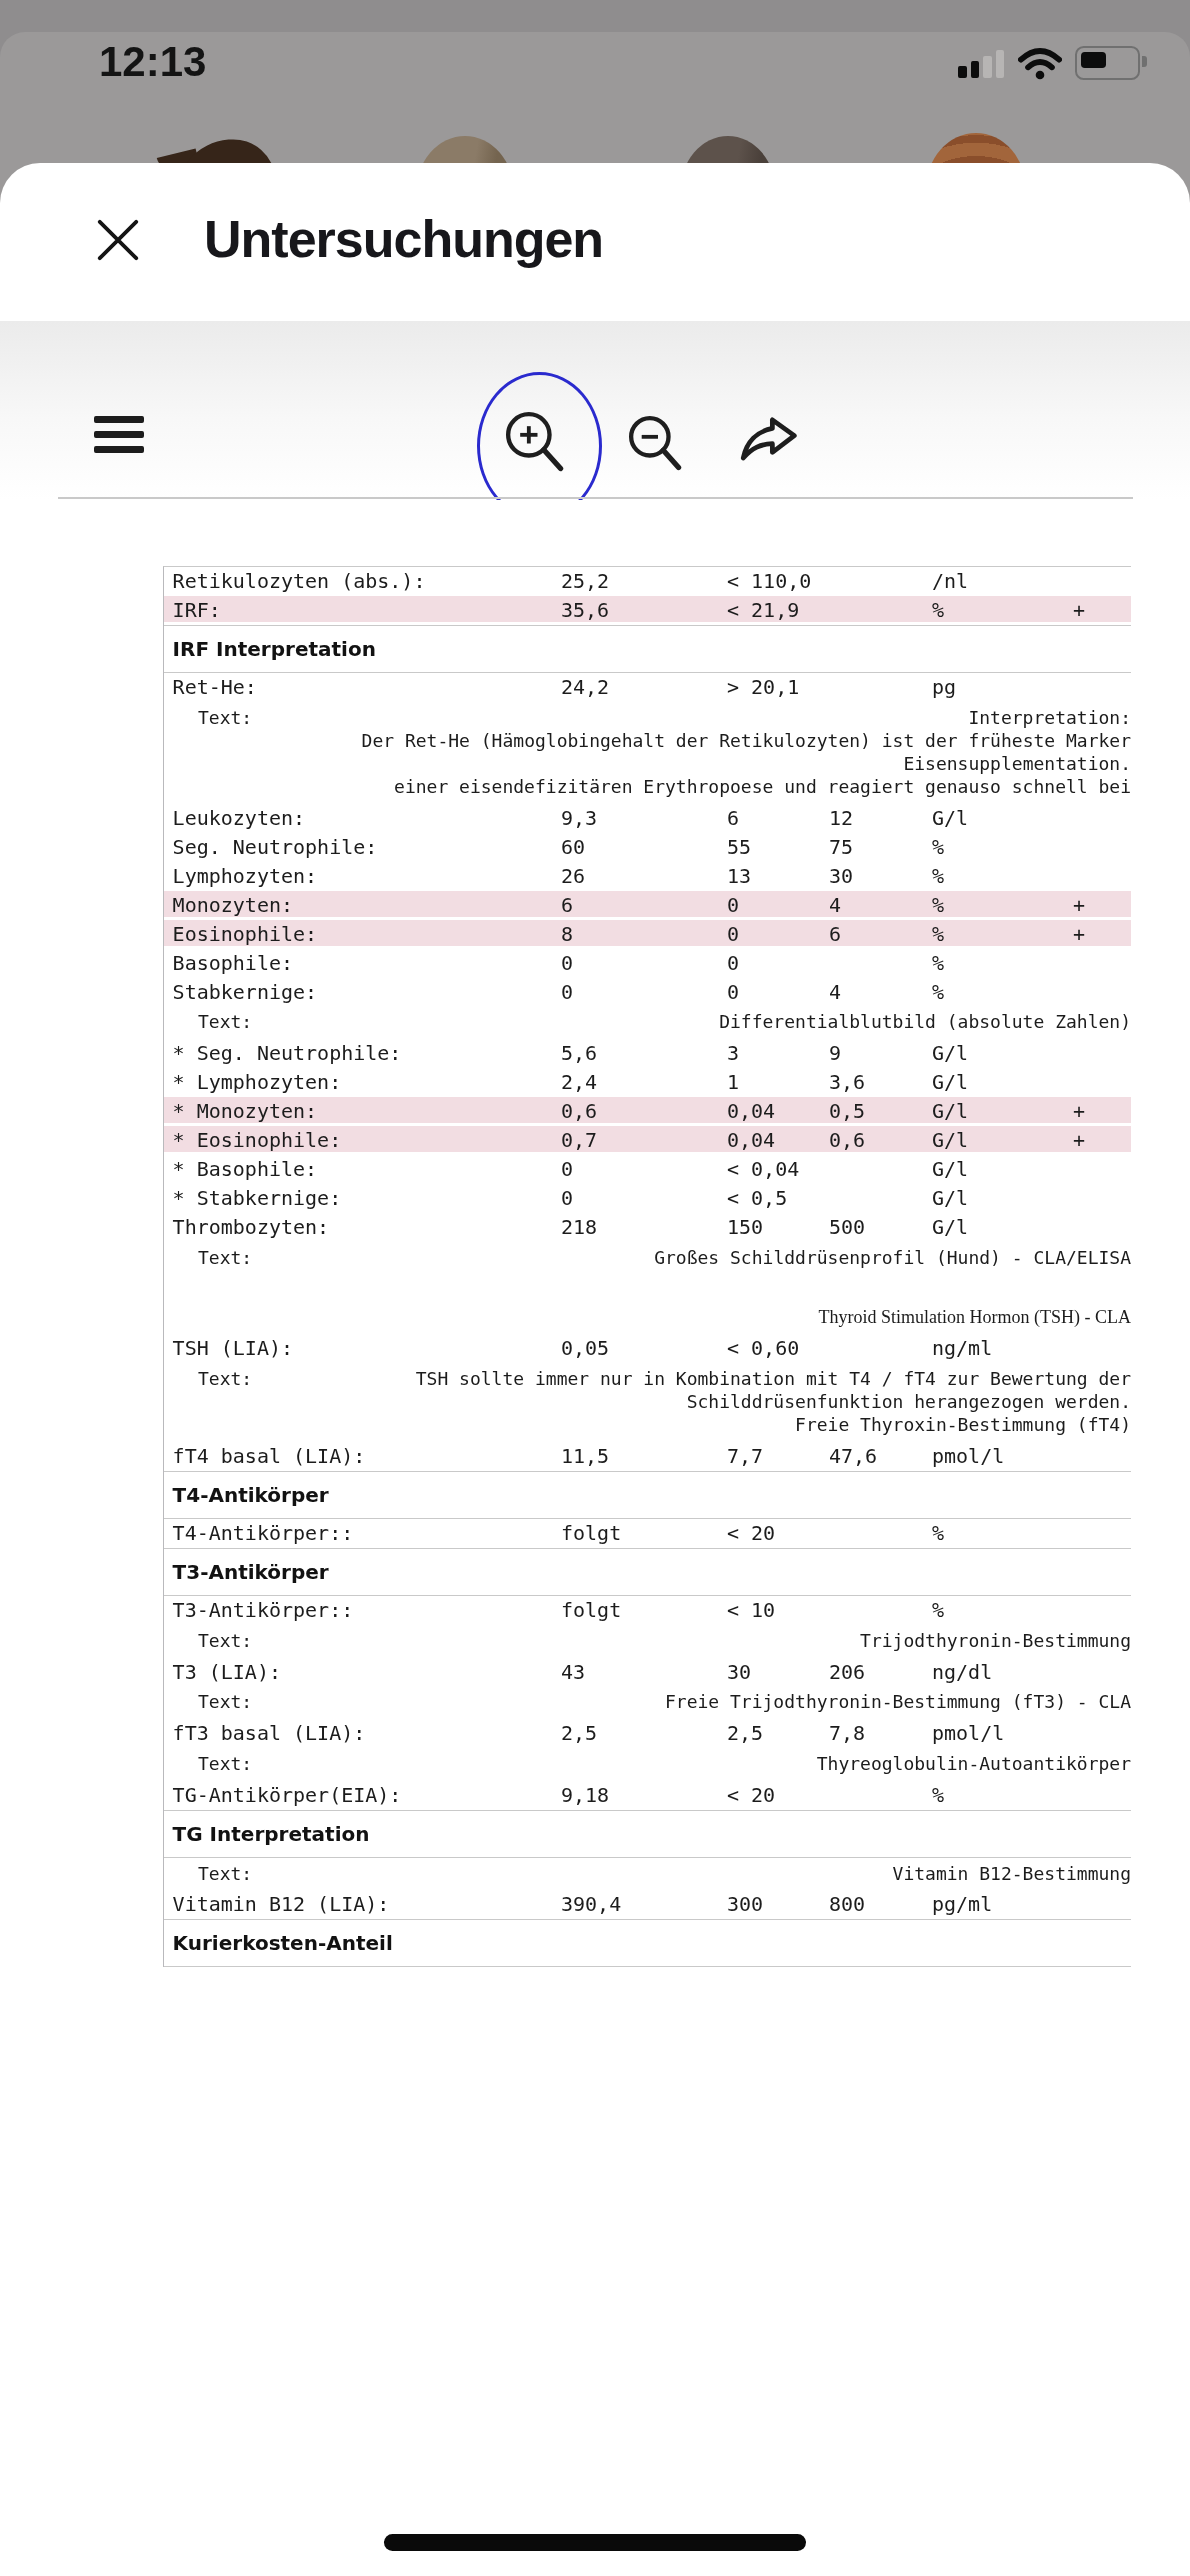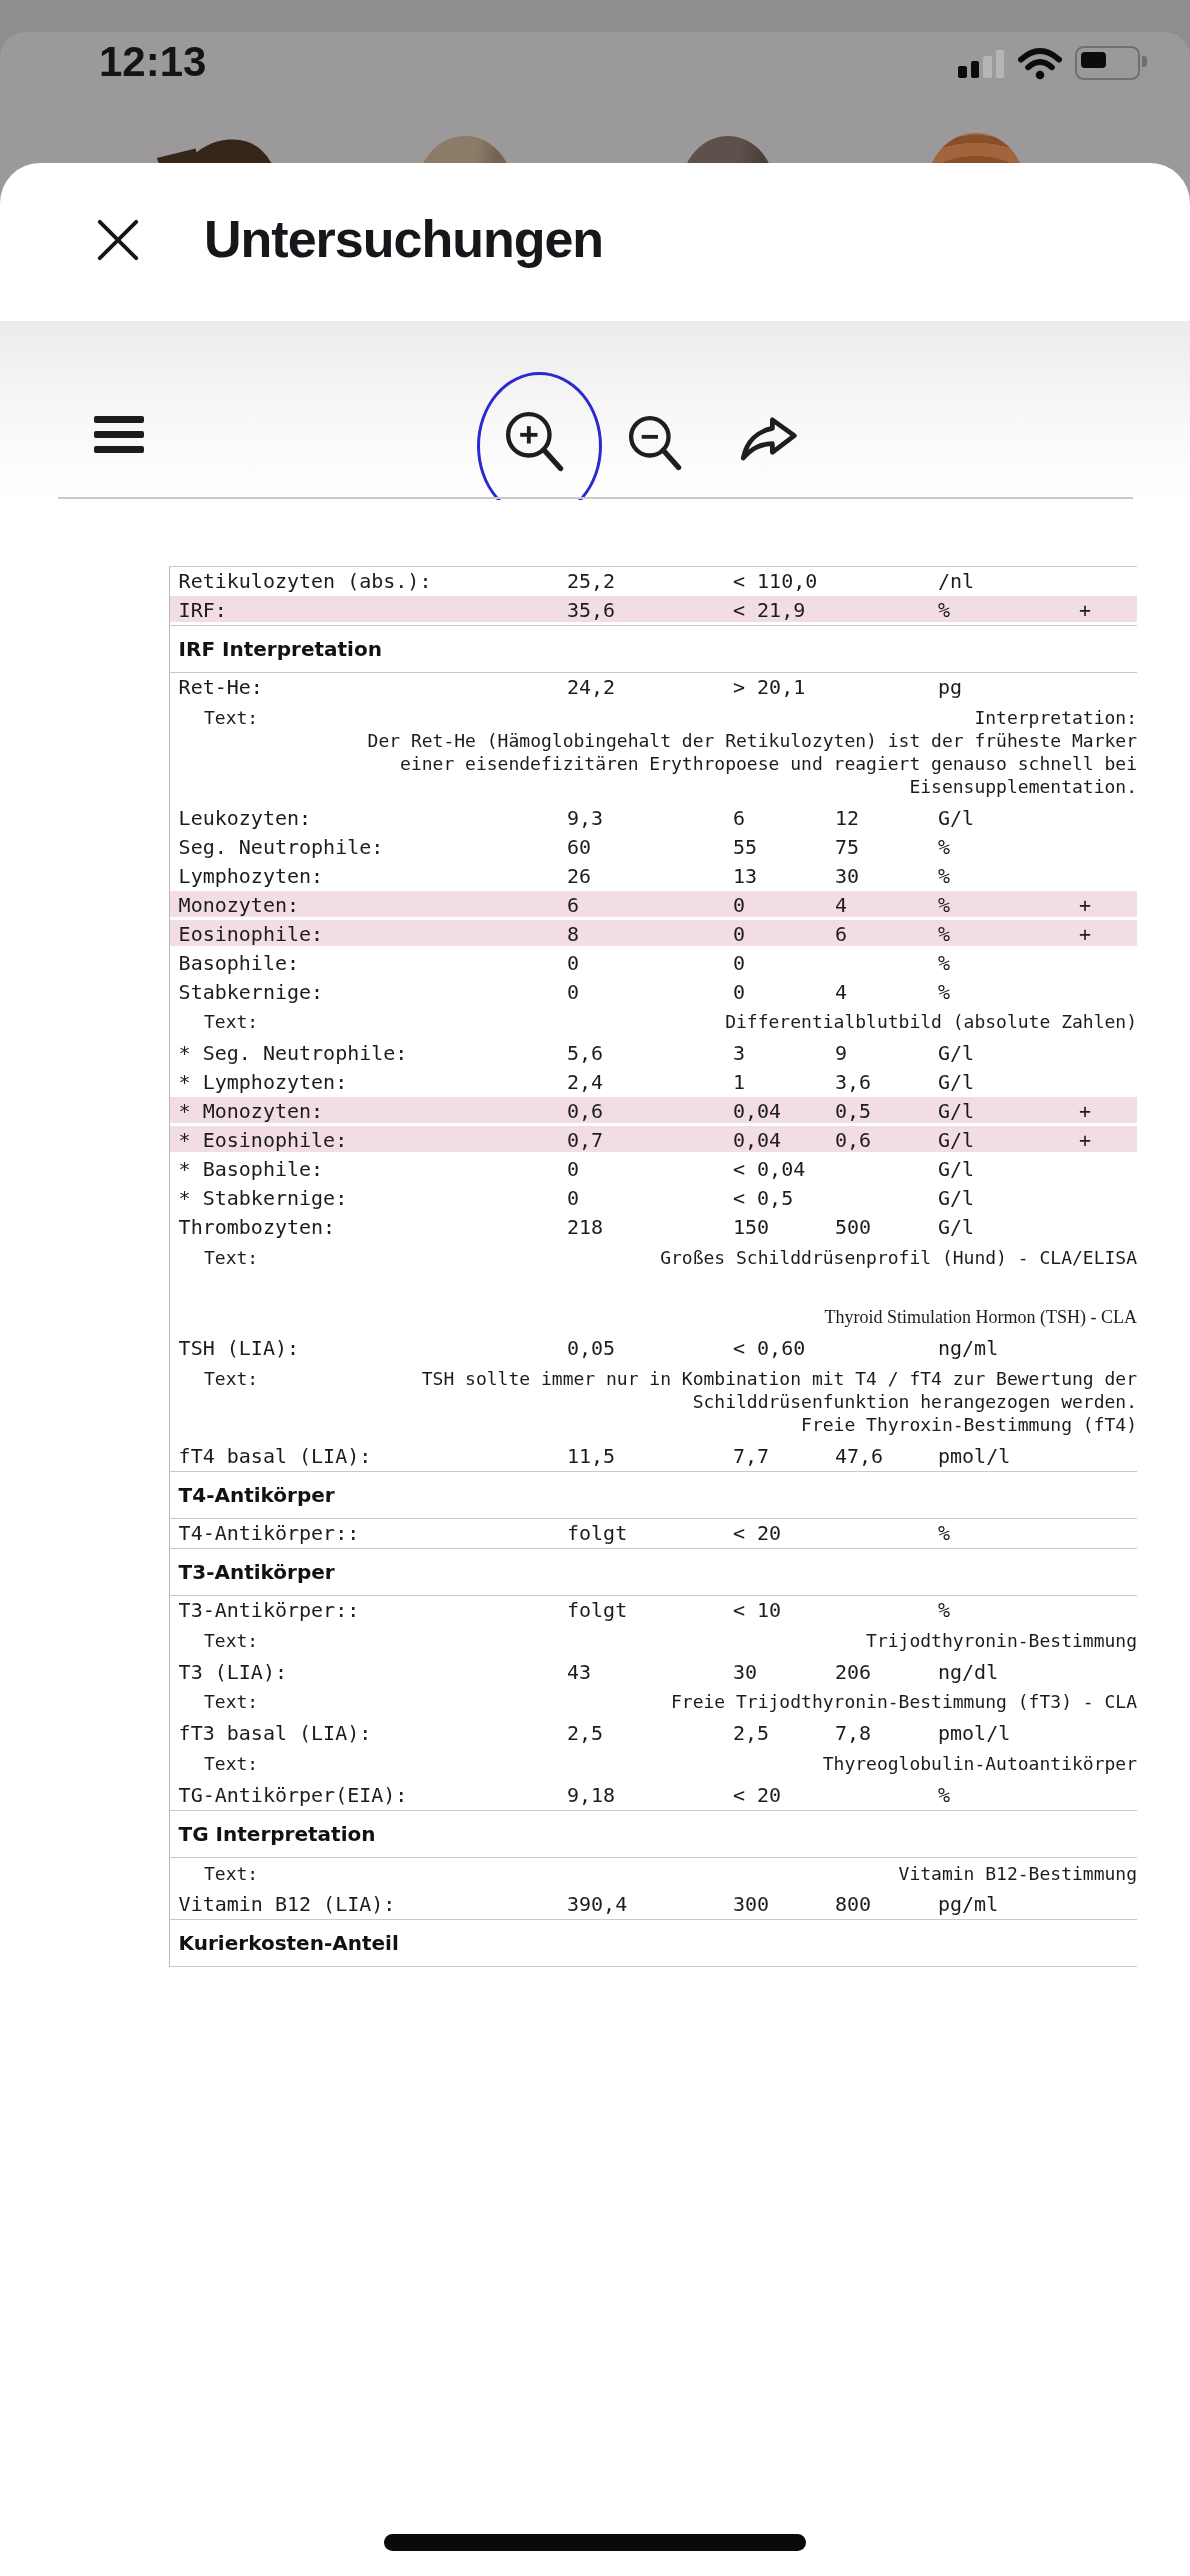--- a/index.html
+++ b/index.html
@@ -31,21 +31,21 @@
   .fade{position:absolute;left:0;top:158px;width:1190px;height:178px;background:linear-gradient(180deg,#ebebeb 0%,#f8f8f8 55%,#ffffff 100%);}
   
   .menu-btn{position:absolute;left:92px;top:251px;background:none;border:none;padding:1.9px;cursor:pointer;}
   .menu-btn i{display:block;width:50px;height:6.7px;background:#1c1c1c;border-radius:1.9px;margin:0 0 8.6px 0;}
   .menu-btn i:last-child{margin-bottom:0;}
   .focus-ring{position:absolute;left:477px;top:209px;width:119px;height:142px;border:3.8px solid #2a2ace;border-radius:50%;pointer-events:none;}
   .tb-btn{position:absolute;background:none;border:none;padding:0;cursor:pointer;}
   .divider{position:absolute;left:58px;top:334px;width:1075px;height:1.9px;background:#c9c9c9;}
   
   .doc{position:absolute;left:0;top:337px;width:1190px;height:2013px;background:#fff;}
-  .rtable{position:absolute;left:169px;top:66px;width:967px;border-left:1.9px solid #b9b9bc;border-top:1.9px solid #c9c9c9;
+  .rtable{position:absolute;left:163px;top:66px;width:967px;border-left:1.9px solid #b9b9bc;border-top:1.9px solid #c9c9c9;
           color:#1c1c1c;}
   .row{position:relative;height:29px;line-height:29px;font-family:"DejaVu Sans Mono","Liberation Mono",monospace;font-size:20px;white-space:pre;}
   .row.hl{background:#f2dde2;box-shadow:inset 0 -2.9px 0 #ffffff;}
   .c{position:absolute;white-space:pre;}
   .c1{left:8.6px;} .c2{left:397px;} .c3{left:563px;} .c4{left:665px;} .c5{left:768px;} .c6{left:909px;}
   .sec{height:46px;line-height:46px;border-top:1.9px solid #c9c9c9;border-bottom:1.9px solid #c9c9c9;
        font-family:"DejaVu Sans","Liberation Sans",sans-serif;font-weight:700;font-size:20px;padding-left:8.6px;color:#121212;}
   .trow{position:relative;font-family:"DejaVu Sans Mono","Liberation Mono",monospace;font-size:18px;padding:3.8px 0 5.8px 0;text-align:right;}
   .trow.gap{margin-top:27px;font-family:Liberation Serif, serif;}
   .trow .tl{position:absolute;left:34px;top:3.8px;height:23px;line-height:23px;}
@@ -151,22 +151,22 @@
       <div class="rtable">
           <div class="row"><span class="c c1">Retikulozyten (abs.):</span><span class="c c2">25,2</span><span class="c c3">&lt; 110,0</span><span class="c c5">/nl</span></div>
           <div class="row hl"><span class="c c1">IRF:</span><span class="c c2">35,6</span><span class="c c3">&lt; 21,9</span><span class="c c5">%</span><span class="c c6">+</span></div>
           <div class="sec">IRF Interpretation</div>
           <div class="row"><span class="c c1">Ret-He:</span><span class="c c2">24,2</span><span class="c c3">&gt; 20,1</span><span class="c c5">pg</span></div>
           <div class="trow">
             <span class="tl">Text:</span>
             <div class="lines">
               <div class="ln">Interpretation:</div>
               <div class="ln">Der Ret-He (Hämoglobingehalt der Retikulozyten) ist der früheste Marker</div>
+              <div class="ln">Eisensupplementation.</div>
               <div class="ln">einer eisendefizitären Erythropoese und reagiert genauso schnell bei</div>
-              <div class="ln">Eisensupplementation.</div>
             </div>
           </div>
           <div class="row"><span class="c c1">Leukozyten:</span><span class="c c2">9,3</span><span class="c c3">6</span><span class="c c4">12</span><span class="c c5">G/l</span></div>
           <div class="row"><span class="c c1">Seg. Neutrophile:</span><span class="c c2">60</span><span class="c c3">55</span><span class="c c4">75</span><span class="c c5">%</span></div>
           <div class="row"><span class="c c1">Lymphozyten:</span><span class="c c2">26</span><span class="c c3">13</span><span class="c c4">30</span><span class="c c5">%</span></div>
           <div class="row hl"><span class="c c1">Monozyten:</span><span class="c c2">6</span><span class="c c3">0</span><span class="c c4">4</span><span class="c c5">%</span><span class="c c6">+</span></div>
           <div class="row hl"><span class="c c1">Eosinophile:</span><span class="c c2">8</span><span class="c c3">0</span><span class="c c4">6</span><span class="c c5">%</span><span class="c c6">+</span></div>
           <div class="row"><span class="c c1">Basophile:</span><span class="c c2">0</span><span class="c c3">0</span><span class="c c5">%</span></div>
           <div class="row"><span class="c c1">Stabkernige:</span><span class="c c2">0</span><span class="c c3">0</span><span class="c c4">4</span><span class="c c5">%</span></div>
           <div class="trow">

